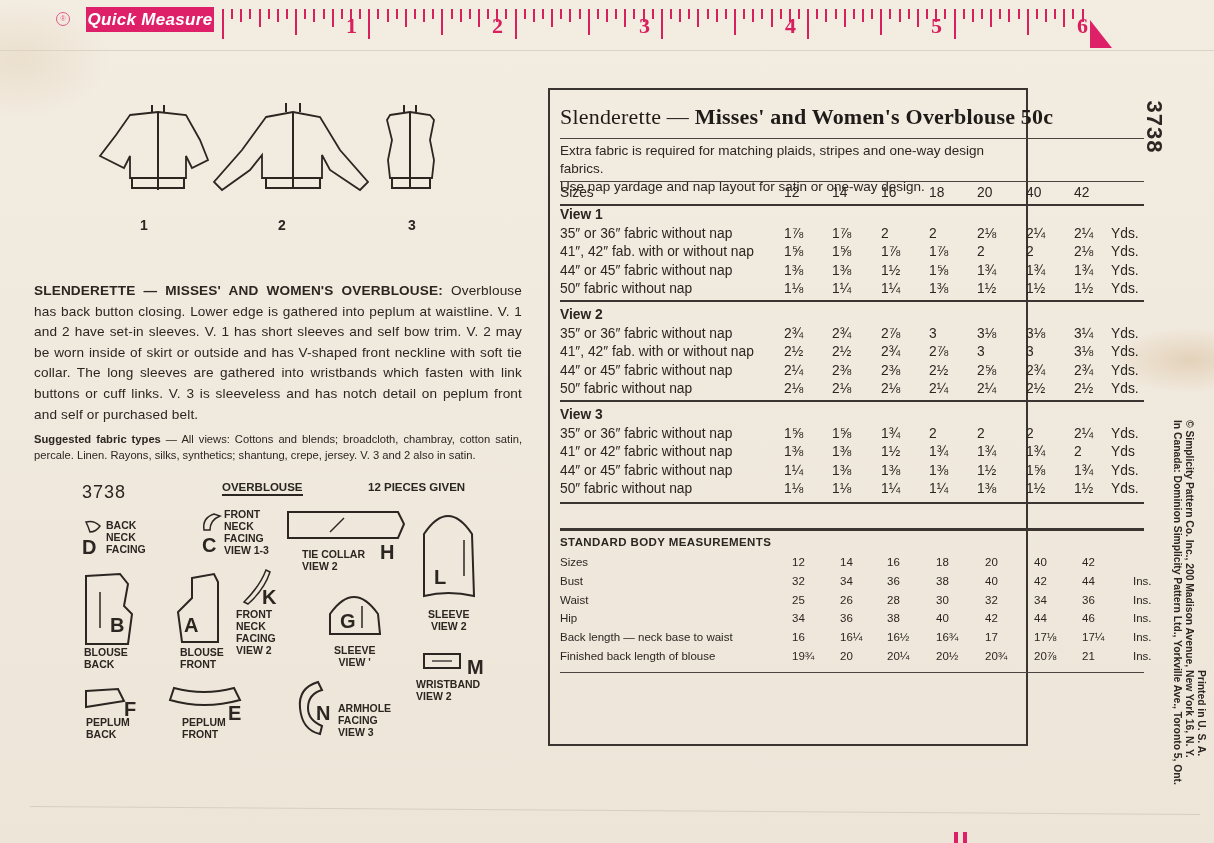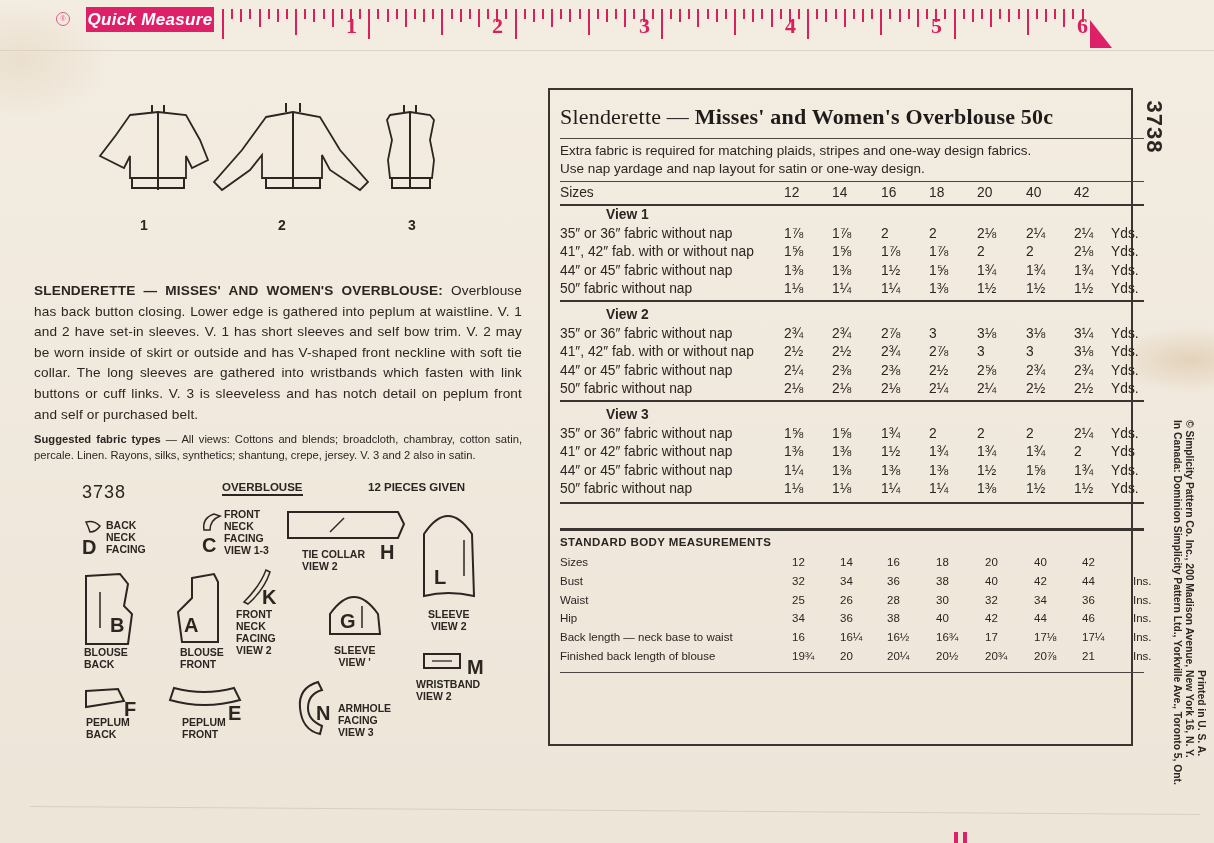--- a/index.html
+++ b/index.html
@@ -39,31 +39,31 @@
   .pnum { position:absolute; left:82px; top:482px; font-size:18px; letter-spacing:1px; color:#2b2622; }
   .ovb { position:absolute; left:222px; top:481px; font-size:11.5px; font-weight:bold; border-bottom:2px solid #2b2622; padding-bottom:1px; }
   .pieces { position:absolute; left:368px; top:481px; font-size:11.5px; font-weight:bold; }
 
   .piece-label { position:absolute; font-size:10.5px; font-weight:bold; line-height:12px; color:#2b2622; }
   .piece-letter { position:absolute; font-size:20px; font-weight:bold; color:#2b2622; }
   svg.pc { position:absolute; overflow:visible; }
   svg.pc * { stroke:#2b2622; fill:none; stroke-width:2; }
 
   
-  .box { position:absolute; left:548px; top:88px; width:585px; height:658px; border:2px solid #3a3530; box-sizing:border-box; }
+  .box { position:absolute; left:548px; top:88px; width:480px; height:658px; border:2px solid #3a3530; box-sizing:border-box; }
   .title { position:absolute; left:10px; top:14px; font-family:"Liberation Serif", serif; font-size:22px; font-weight:bold; letter-spacing:0.2px; color:#1f1b18; white-space:nowrap; }
   .title .light { font-weight:normal; }
   .hr { position:absolute; left:10px; width:584px; height:1px; background:#4a4540; }
   .hr2 { position:absolute; left:10px; width:584px; height:2px; background:#3a3530; }
   .note { position:absolute; left:10px; top:52px; font-size:13.5px; line-height:18px; color:#2b2622; font-family:"Liberation Sans Narrow","Liberation Sans",sans-serif; }
   .row { position:absolute; left:10px; width:584px; height:18.6px; font-family:"Liberation Sans Narrow","Liberation Sans",sans-serif; font-size:13.8px; line-height:18.6px; color:#2b2622; white-space:nowrap; }
   .row .lbl { position:absolute; left:0; }
   .row .c { position:absolute; width:40px; }
   .row .u { position:absolute; left:551px; }
-  .row.sec { font-weight:bold;margin-left:46px; }
+  .row.sec { font-weight:bold; }
   .c0{left:224px}.c1{left:272px}.c2{left:321px}.c3{left:369px}.c4{left:417px}.c5{left:466px}.c6{left:514px}
   .inter { position:absolute; left:10px; top:418px; font-size:14.2px; font-weight:bold; white-space:nowrap; color:#2b2622; font-family:"Liberation Sans Narrow","Liberation Sans",sans-serif; letter-spacing:0.2px; }
   .inter .rest { font-weight:normal; letter-spacing:1.6px; }
 
   .mrow { position:absolute; left:10px; width:584px; height:18.8px; font-size:11.5px; line-height:18.8px; color:#2b2622; white-space:nowrap; }
   .mrow .lbl { position:absolute; left:0; }
   .mrow .c { position:absolute; }
   .mrow .u { position:absolute; left:573px; }
   .m0{left:232px}.m1{left:280px}.m2{left:327px}.m3{left:376px}.m4{left:425px}.m5{left:474px}.m6{left:522px}
   .mhead { position:absolute; left:10px; top:446px; font-size:11.5px; font-weight:bold; letter-spacing:0.4px; }

